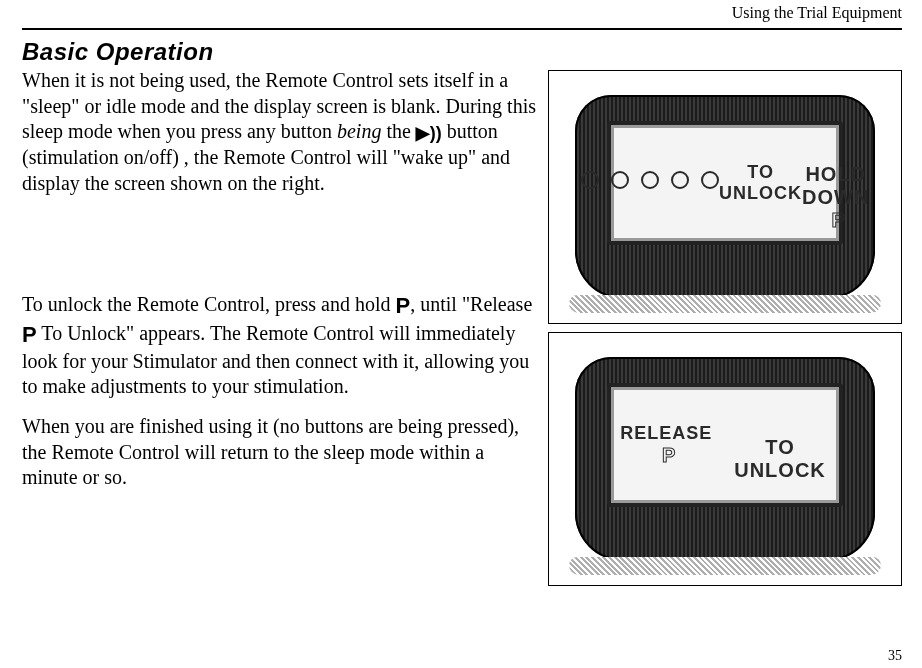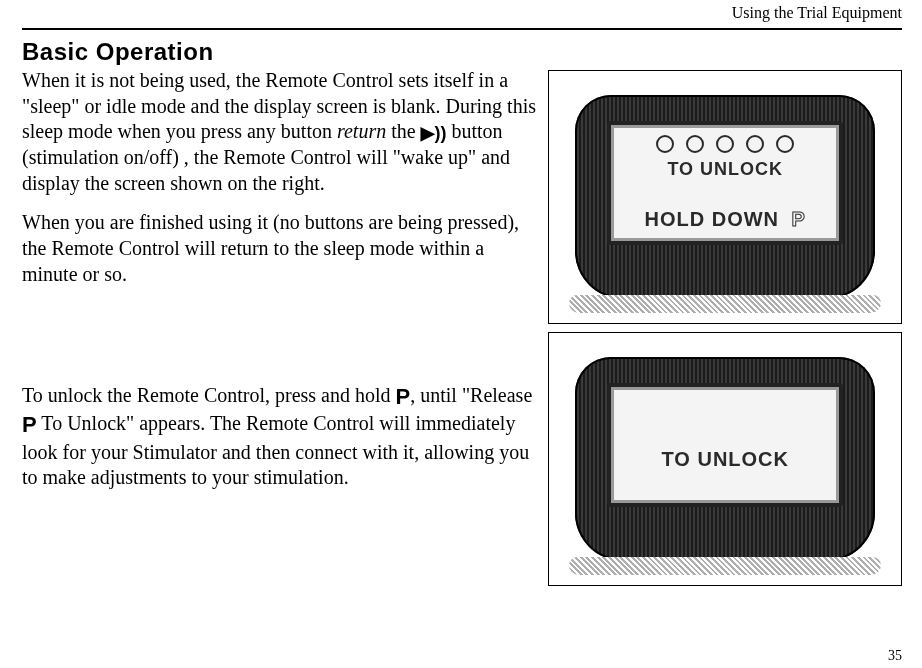--- a/index.html
+++ b/index.html
@@ -29,20 +29,21 @@
       border: none;
       border-top: 2px solid #000;
       margin: 2px 0 8px 0;
     }
     .section-title {
       font-family: Arial, Helvetica, sans-serif;
       font-weight: 900;
       font-size: 24px;
       margin: 4px 0 2px 0;
       letter-spacing: 0.5px;
+      font-style: italic;
     }
     .content {
       display: flex;
       gap: 8px;
     }
     .text-col {
       width: 528px;
       font-size: 20px;
       line-height: 1.28;
     }
@@ -93,21 +94,21 @@
       position: absolute;
       left: 32px;
       right: 32px;
       top: 26px;
       height: 116px;
       background: #f4f4f4;
       border: 4px solid #222;
       border-radius: 4px;
       box-shadow: inset 0 0 0 3px #9a9a9a;
       display: flex;
-      flex-direction: column;
+      flex-direction: row;
       align-items: center;
       justify-content: center;
       font-family: Arial, Helvetica, sans-serif;
       font-weight: 900;
       text-transform: uppercase;
       letter-spacing: 1px;
       text-align: center;
       color: #2a2a2a;
     }
     .lcd .circles {
@@ -160,28 +161,28 @@
 <body>
 
 <div class="page">
   <div class="running-head">Using the Trial Equipment</div>
   <hr class="rule">
   <div class="section-title">Basic Operation</div>
 
   <div class="content">
     <div class="text-col">
       <p class="para">
-        <span>When it is not being used, the Remote Control sets itself in a "sleep" or idle mode and the display screen is blank. During this sleep mode when you press any button </span><span class="italic">return</span><span> the </span><span class="stim-icon">▶))</span><span> button (stimulation on/off) , the Remote Control will "wake up" and display the screen shown on the right.</span>
+        <span>When it is not being used, the Remote Control sets itself in a "sleep" or idle mode and the display screen is blank. During this sleep mode when you press any button </span><span class="italic">being</span><span> the </span><span class="stim-icon">▶))</span><span> button (stimulation on/off) , the Remote Control will "wake up" and display the screen shown on the right.</span>
       </p>
-
-      <p class="para">When you are finished using it (no buttons are being pressed), the Remote Control will return to the sleep mode within a minute or so.</p>
 
       <p class="para gap-top">
         <span>To unlock the Remote Control, press and hold </span><span class="p-glyph">P</span><span>, until "Release </span><span class="p-glyph">P</span><span> To Unlock" appears. The Remote Control will immediately look for your Stimulator and then connect with it, allowing you to make adjustments to your stimulation.</span>
       </p>
+
+      <p class="para">When you are finished using it (no buttons are being pressed), the Remote Control will return to the sleep mode within a minute or so.</p>
     </div>
 
     <div class="img-col">
       <div class="figure">
         <div class="device">
           <div class="lcd">
             <div class="circles">
               <span></span>
               <span></span>
               <span></span>
@@ -192,20 +193,23 @@
             <div class="line2">
               <span>Hold Down </span><span class="p-icon-inline">P</span>
             </div>
           </div>
         </div>
       </div>
 
       <div class="figure">
         <div class="device">
           <div class="lcd">
+            <div class="line1">
+              <span>Release </span><span class="p-icon-inline">P</span>
+            </div>
             <div class="line2">To Unlock</div>
           </div>
         </div>
       </div>
     </div>
   </div>
 
   <div class="page-num">35</div>
 </div>
 

